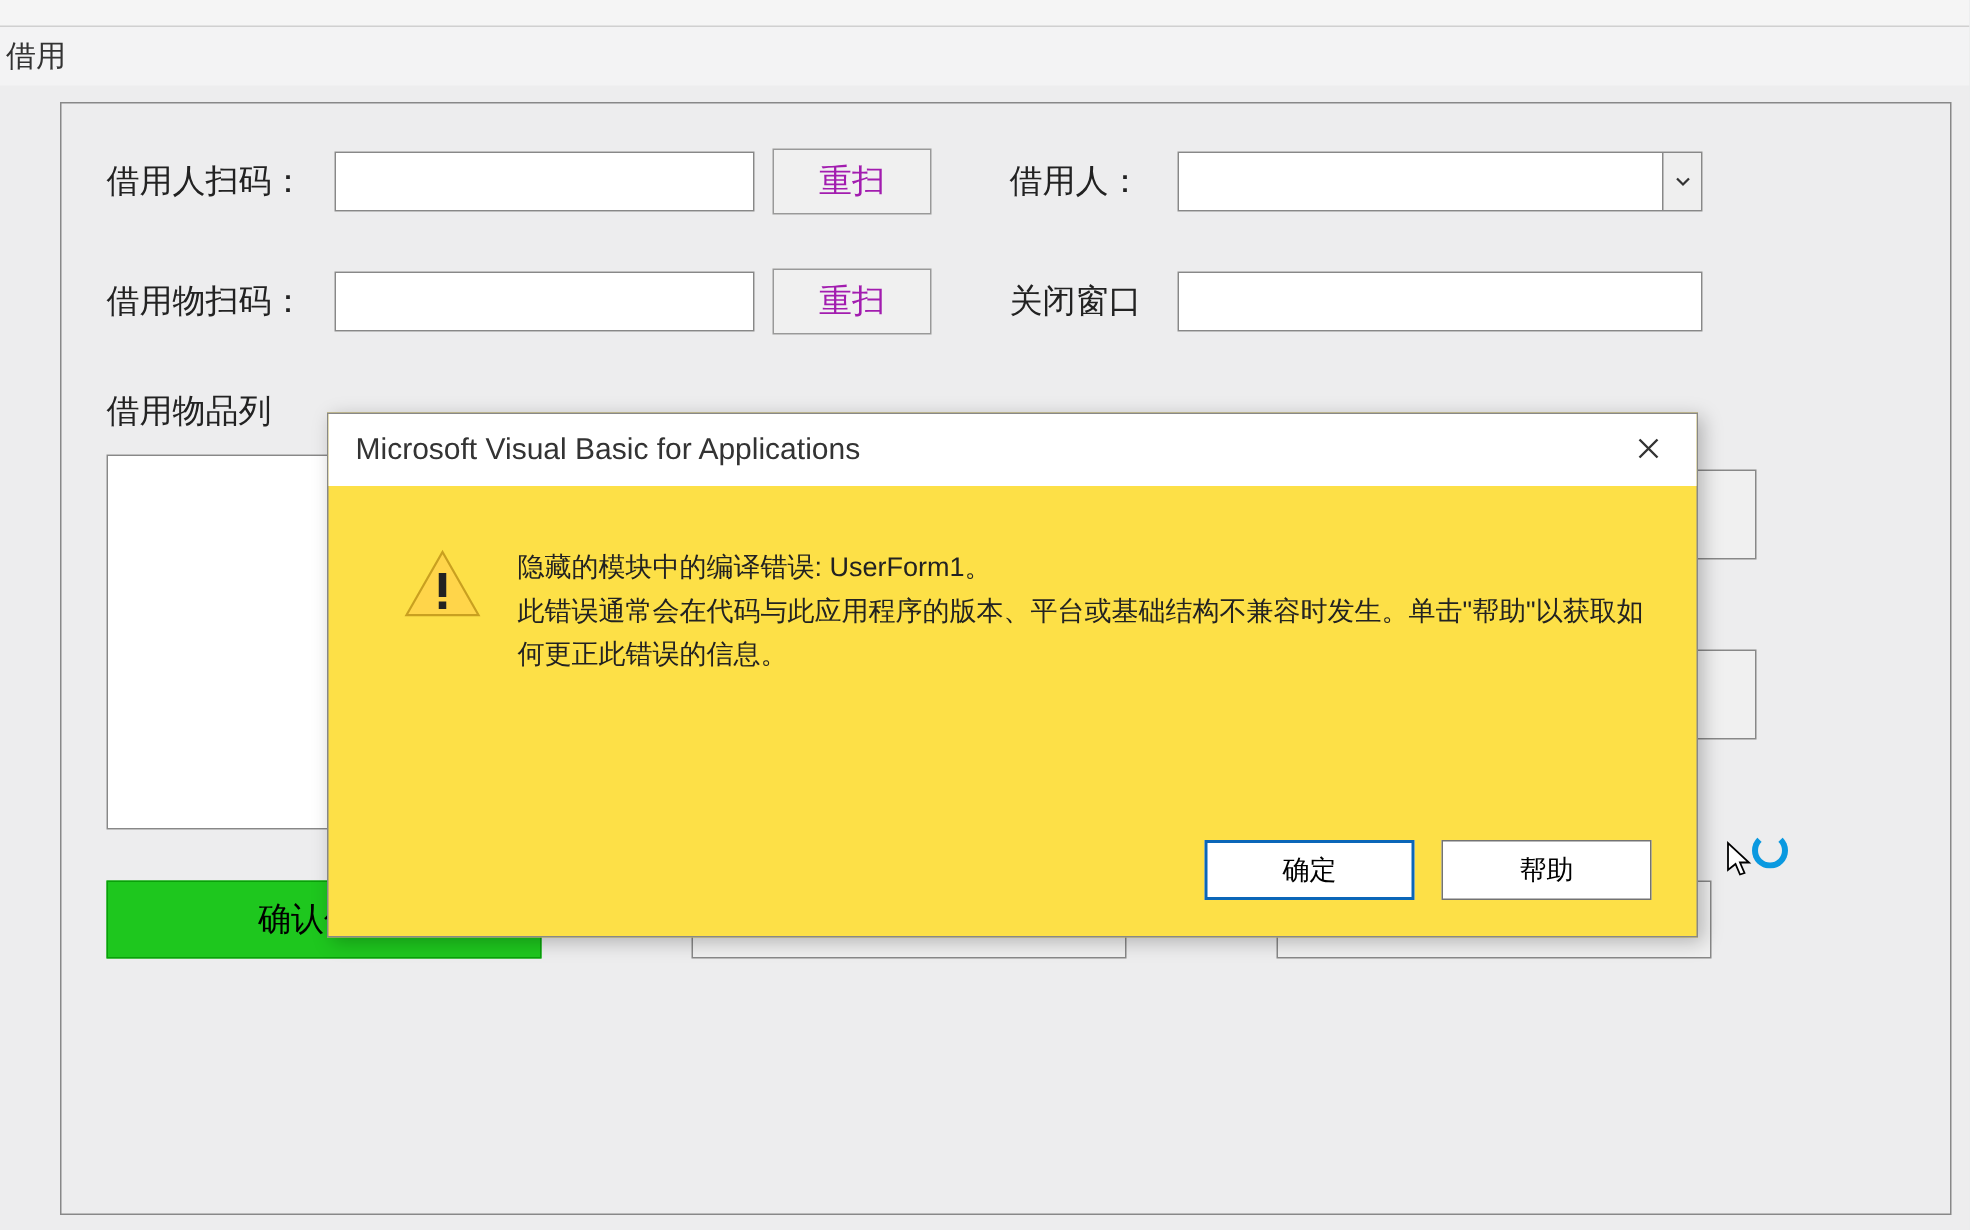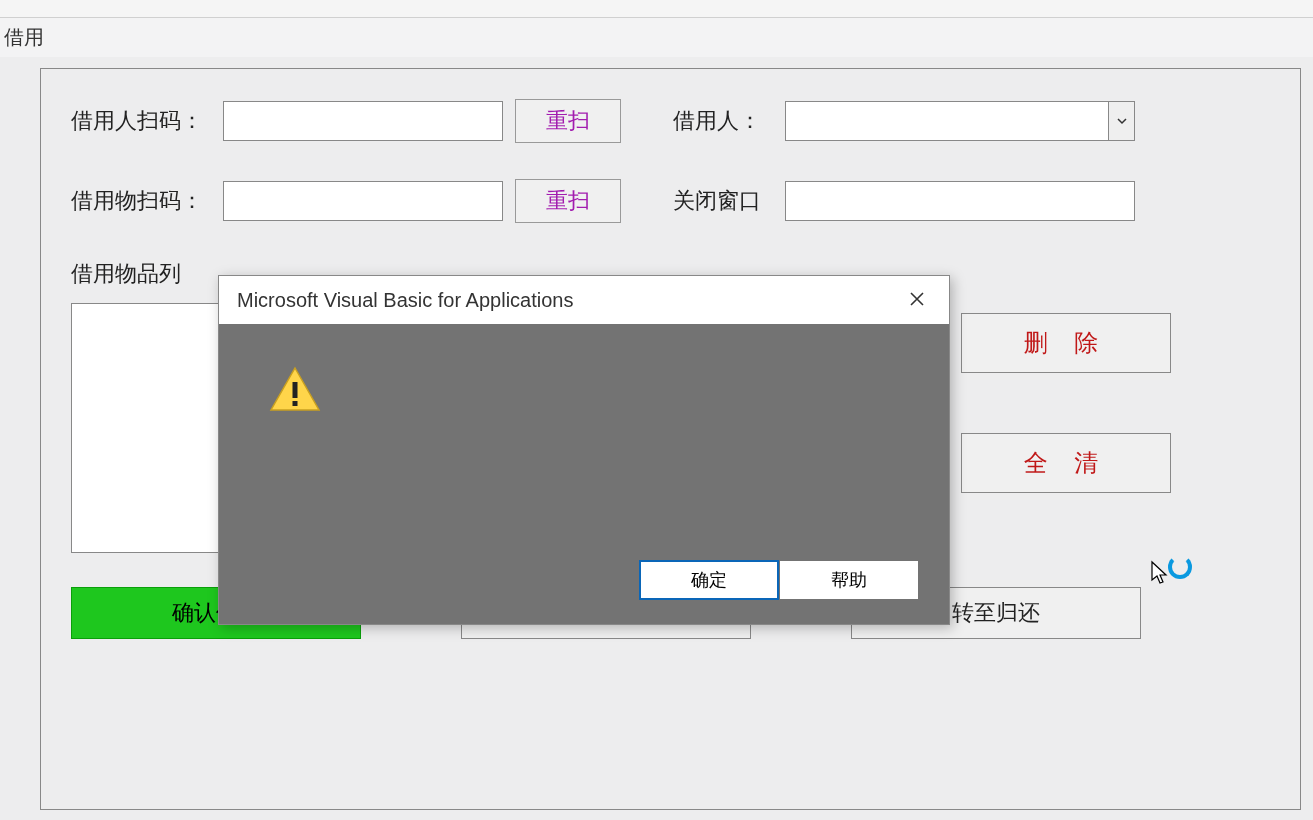--- a/index.html
+++ b/index.html
@@ -149,23 +149,23 @@
     background: #1ec71e;
     color: #000;
     border: 1px solid #0a9f0a;
   }
 
   
   .dialog {
     position: absolute;
     top: 275px;
     left: 218px;
-    width: 732px;
+    width: 914px;
     height: 350px;
-    background: #737373;
+    background: #fde047;
     border: 1px solid #888;
     box-shadow: 3px 3px 12px rgba(0,0,0,0.25);
     z-index: 100;
   }
   .dialog-titlebar {
     display: flex;
     align-items: center;
     justify-content: space-between;
     padding: 8px 12px 8px 18px;
     background: #fff;
@@ -198,20 +198,21 @@
   .dialog-text {
     font-size: 18px;
     line-height: 1.6;
     color: #222;
   }
   .dialog-buttons {
     position: absolute;
     bottom: 24px;
     right: 30px;
     display: flex;
+    gap: 18px;
   }
   .dlg-btn {
     width: 140px;
     height: 40px;
     background: #fff;
     border: 1px solid #737373;
     font-size: 18px;
     cursor: pointer;
   }
   .dlg-btn-default {
@@ -301,20 +302,24 @@
     </button>
   </div>
   <div class="dialog-body">
     <span class="warn-icon">
       <svg viewBox="0 0 52 52">
         <path d="M26 4 L50 46 L2 46 Z" fill="#ffd54a" stroke="#c9a020" stroke-width="1.5"></path>
         <rect x="23.5" y="18" width="5" height="16" fill="#222"></rect>
         <rect x="23.5" y="37" width="5" height="5" fill="#222"></rect>
       </svg>
     </span>
+    <div class="dialog-text">
+      <div>隐藏的模块中的编译错误: UserForm1。</div>
+      <div>此错误通常会在代码与此应用程序的版本、平台或基础结构不兼容时发生。单击"帮助"以获取如何更正此错误的信息。</div>
+    </div>
   </div>
   <div class="dialog-buttons">
     <button class="dlg-btn dlg-btn-default">确定</button>
     <button class="dlg-btn">帮助</button>
   </div>
 </div>
 
 <span class="spinner-ring"></span>
 <span class="cursor-pointer">
   <svg width="20" height="26" viewBox="0 0 20 26">

